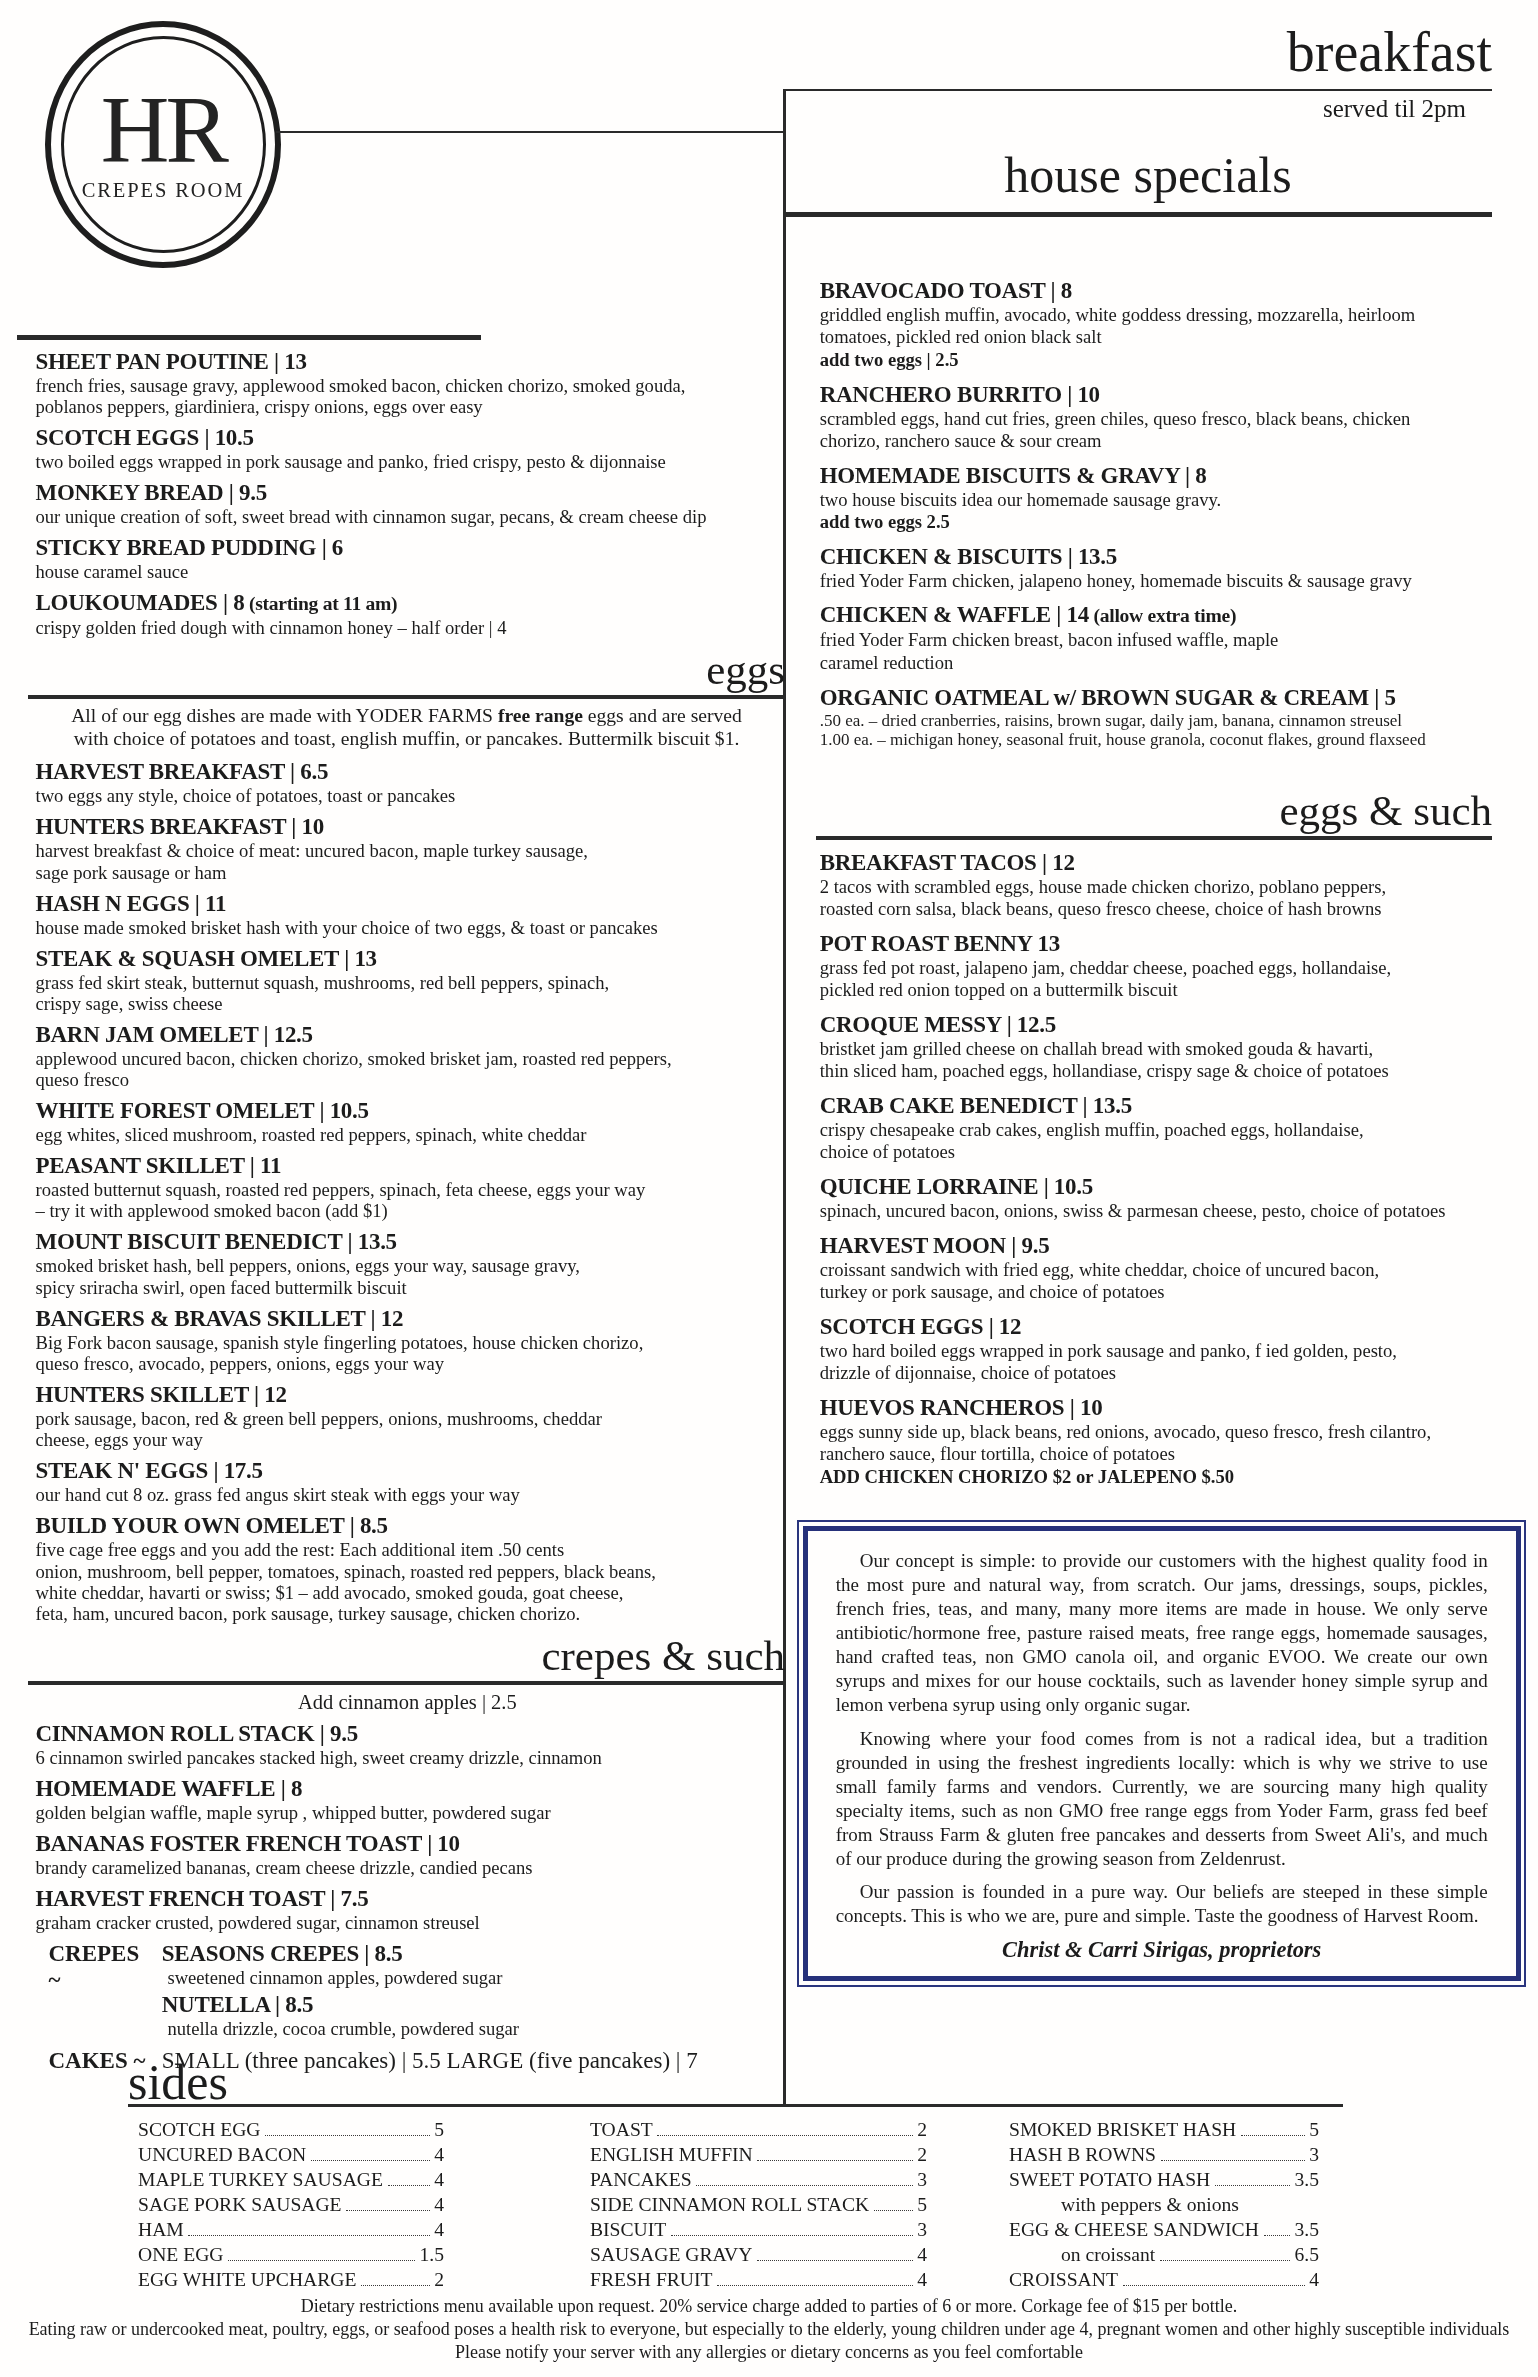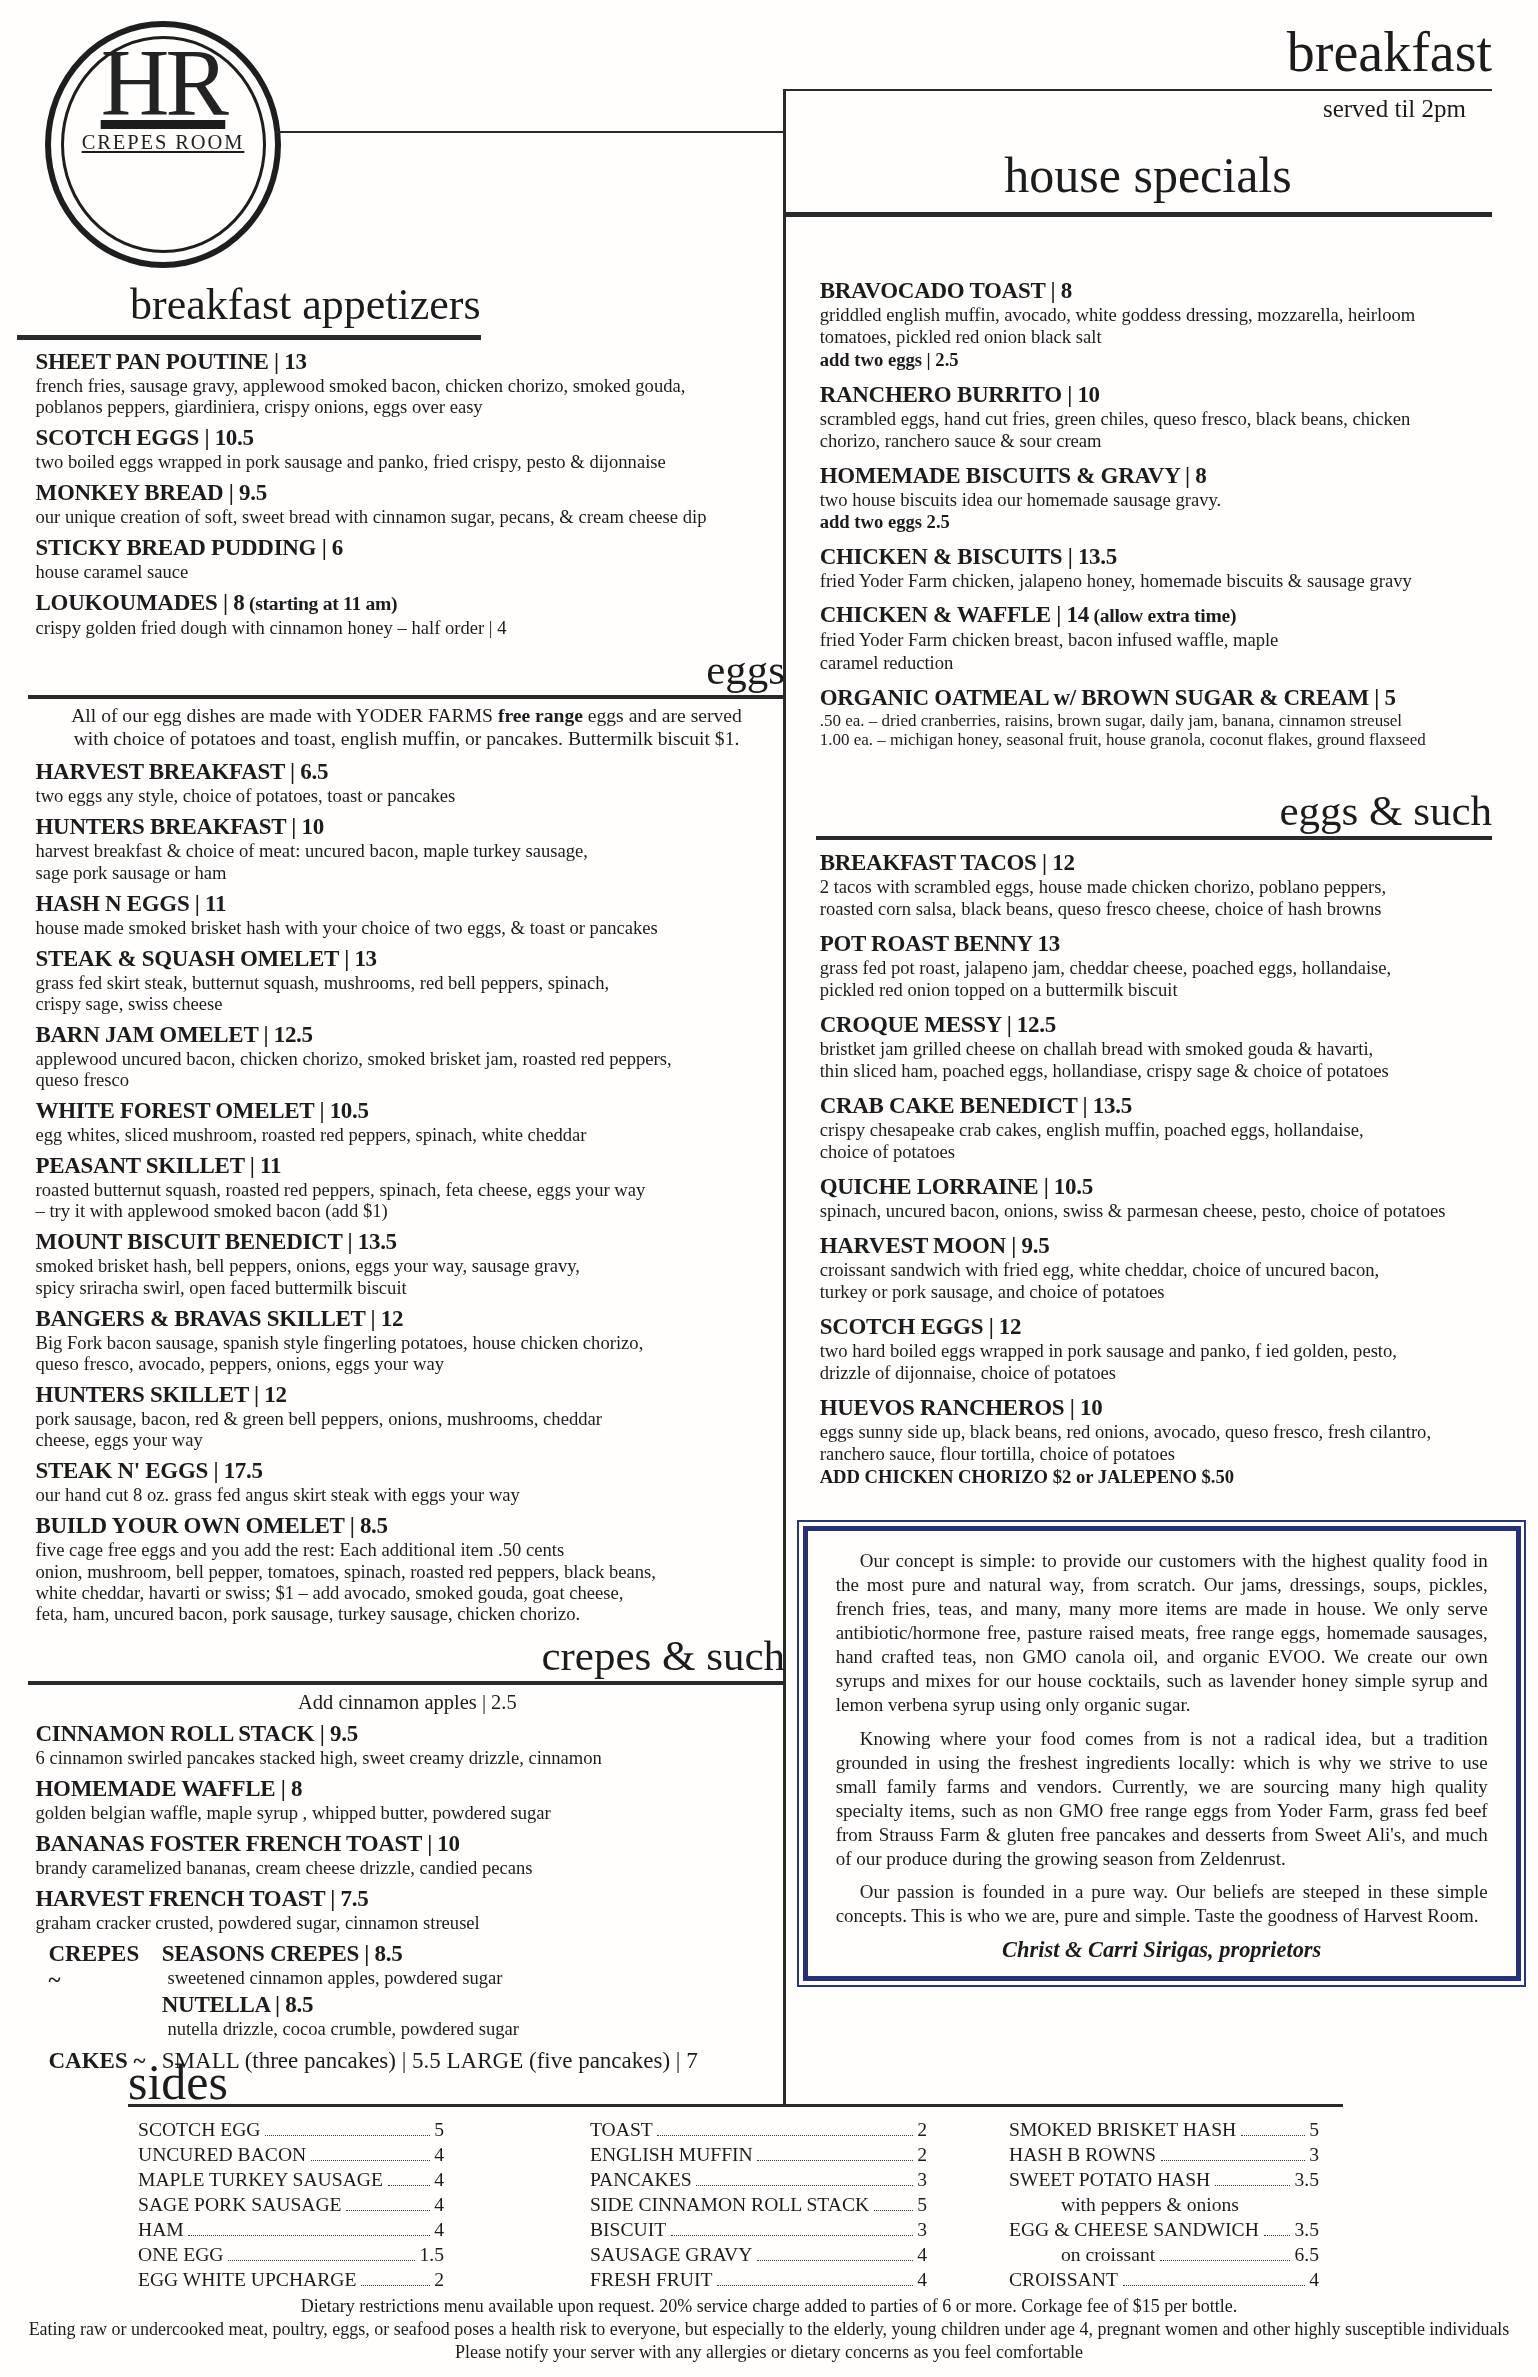--- a/index.html
+++ b/index.html
@@ -3,21 +3,21 @@
 <meta charset="utf-8">
 <style>
   html,body{margin:0;padding:0;background:#888;}
   .page{position:relative;width:1538px;height:2377px;background:#fffefd;margin:0 auto;
         font-family:"Liberation Serif","DejaVu Serif",serif;color:#1c1c1c;overflow:hidden;}
 
   
   .logo{position:absolute;left:45px;top:20.5px;width:224px;height:235px;border:6.5px solid #1e1e1e;border-radius:50%;
         display:flex;align-items:center;justify-content:center;}
   .logo-inner{width:199px;height:211px;border:3.7px solid #1e1e1e;border-radius:50%;
-        display:flex;flex-direction:column;align-items:center;justify-content:flex-start;text-decoration:underline;}
+        display:flex;flex-direction:column;align-items:center;justify-content:center;}
   .logo-hr{font-size:95px;line-height:89px;letter-spacing:-3.7px;color:#232323;}
   .logo-name{font-size:20.5px;letter-spacing:1.9px;margin-top:3.7px;color:#232323;}
 
   
   .hline,.vline,.rulebar{background:#2a2a2a;position:absolute;}
   #logo-rule{left:276px;top:131px;width:509px;height:1.9px;}
   #v-divider{left:783px;top:89px;width:2.8px;height:2016px;}
   #mh-rule{left:786px;top:89px;width:706px;height:1.9px;}
   #hs-rule{left:786px;top:212px;width:706px;height:4.7px;}
   #ba-rule{left:17px;top:335px;width:464px;height:4.7px;}
@@ -90,21 +90,20 @@
   <div class="hline" id="logo-rule"></div>
   <div class="vline" id="v-divider"></div>
   <div class="rulebar" id="mh-rule"></div>
   <div class="rulebar" id="hs-rule"></div>
   <div class="rulebar" id="ba-rule"></div>
   <div class="rulebar" id="sides-rule"></div>
 
   <div class="mh-title">breakfast</div>
   <div class="mh-served">served til 2pm</div>
   <div class="hs-head">house specials</div>
-  <div class="ba-head">breakfast appetizers</div>
 
   <div class="left-col">
     <div>
         <div class="item">
           <div class="iname"><span class="nm">SHEET PAN POUTINE</span><span class="pr"> | 13</span></div>
           <div class="dline">french fries, sausage gravy, applewood smoked bacon, chicken chorizo, smoked gouda,</div>
           <div class="dline">poblanos peppers, giardiniera, crispy onions, eggs over easy</div>
         </div>
         <div class="item">
           <div class="iname"><span class="nm">SCOTCH EGGS</span><span class="pr"> | 10.5</span></div>

